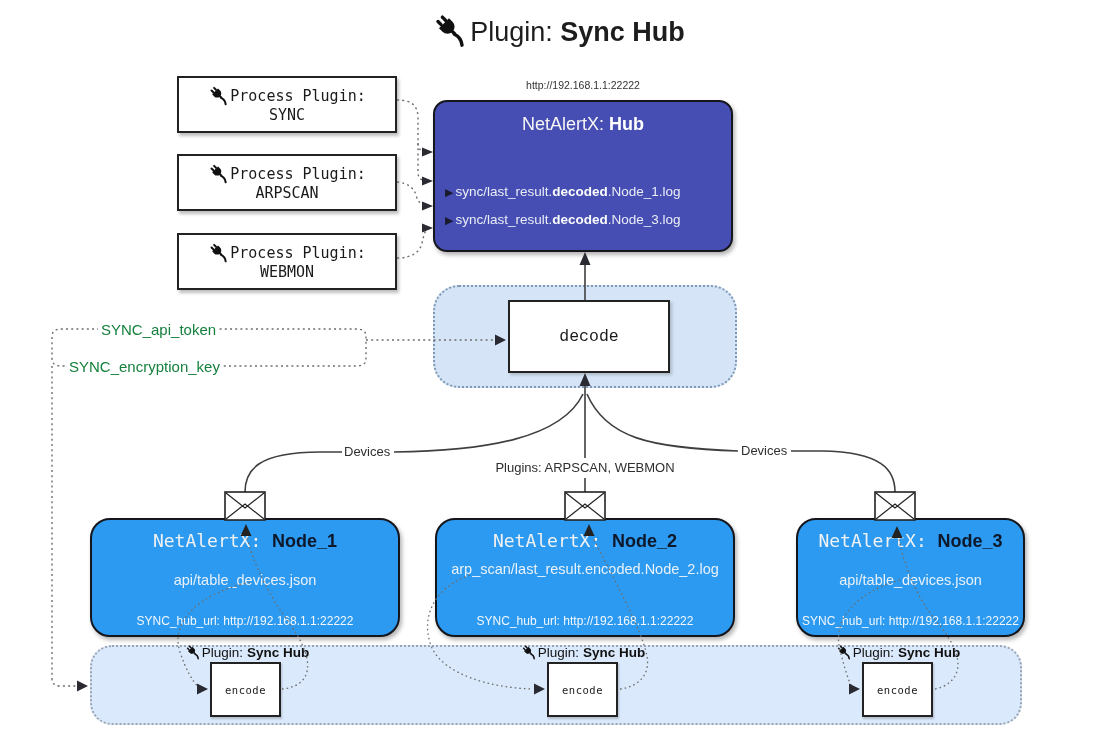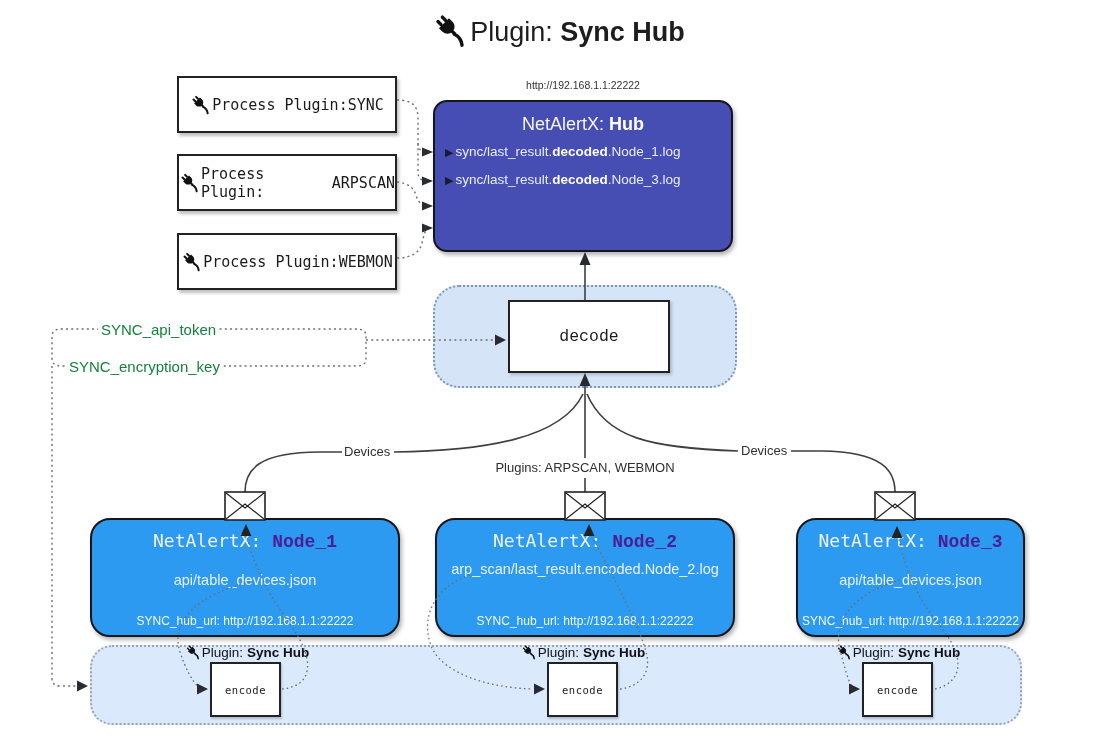--- a/index.html
+++ b/index.html
@@ -12,27 +12,27 @@
   .title{left:0;top:14px;width:100%;text-align:center;font-size:27px;color:#1d1d1d;z-index:3;}
   .title .plug-lg{display:inline-block;width:34px;height:34px;vertical-align:-7px;margin-right:4px;}
   .title b{font-weight:bold;}
 
   
   .hub-url{left:433px;top:79px;width:300px;text-align:center;font-size:10.5px;color:#333;z-index:3;}
   .hub{left:433px;top:100px;width:300px;height:152px;background:#474eb3;border:2px solid #15151c;
        border-radius:14px;box-shadow:2px 3px 4px rgba(0,0,0,.3);z-index:2;box-sizing:border-box;}
   .hub-title{position:absolute;top:12px;left:0;width:100%;text-align:center;font-size:18px;color:#f5f5f5;white-space:nowrap;}
   .hub-title .nm{font-family:"Liberation Sans",sans-serif;font-weight:bold;color:#fff;}
-  .hub-line{position:absolute;white-space:nowrap;font-size:13.5px;color:#e9edf6;}
+  .hub-line{position:absolute;white-space:nowrap;font-size:13.5px;color:#e9edf6;margin-top:40px;}
   .hub-line .arr{color:#191a2e;font-size:11px;margin-right:2px;}
   .hub-line b{font-weight:bold;color:#fbfbfb;}
 
   
   .pbox{left:177px;width:220px;height:57px;background:#fff;border:2px solid #222;box-sizing:border-box;
-        display:flex;flex-direction:row;align-items:center;justify-content:center;z-index:2;
+        display:flex;flex-direction:column;align-items:center;justify-content:center;z-index:2;
         box-shadow:2px 3px 3px rgba(0,0,0,.25);}
   .pbox .l1{font-family:"DejaVu Sans Mono",monospace;font-size:15px;display:flex;align-items:center;gap:2px;}
   .pbox .l2{font-family:"DejaVu Sans Mono",monospace;font-size:15px;}
   .plug-md{display:inline-block;width:20px;height:20px;}
 
   
   .setting{background:#fff;padding:0 3px;font-size:15px;color:#15803d;z-index:11;white-space:nowrap;}
 
   
   .decode-panel{left:433px;top:285px;width:304px;height:103px;background:#d5e5f7;border:2px dotted #7f98b5;
@@ -42,21 +42,21 @@
               font-size:16.5px;z-index:2;box-shadow:2px 2px 3px rgba(0,0,0,.2);}
 
   
   .edge-label{font-size:13px;color:#2f2f2f;z-index:11;white-space:nowrap;}
 
   
   .node{background:#2b9af0;border:2px solid #15151c;border-radius:20px;height:119px;top:518px;
         box-shadow:2px 3px 4px rgba(0,0,0,.3);z-index:2;box-sizing:border-box;}
   .node-title{position:absolute;top:10px;left:0;width:100%;text-align:center;font-size:18px;color:#f2f2f2;
               font-family:"DejaVu Sans Mono",monospace;white-space:nowrap;}
-  .node-title .nm{font-family:Liberation Mono, monospace;font-weight:bold;color:#4c1d95;}
+  .node-title .nm{font-family:Liberation Sans, sans-serif;font-weight:bold;color:#0f172a;}
   .node-file{position:absolute;left:0;width:100%;text-align:center;font-size:14.5px;color:#e9f1fb;white-space:nowrap;}
   .node-url{position:absolute;bottom:7px;left:0;width:100%;text-align:center;font-size:12px;color:#f4f8fd;white-space:nowrap;}
 
   
   .bottom-panel{left:90px;top:645px;width:932px;height:80px;background:#dae9fb;border:2px dotted #98a4b3;
                 border-radius:22px;box-sizing:border-box;z-index:1;}
   .enc-box{top:662px;width:71px;height:55px;background:#fff;border:2px solid #222;box-sizing:border-box;
            display:flex;align-items:center;justify-content:center;font-family:"DejaVu Sans Mono",monospace;
            font-size:10.5px;letter-spacing:.5px;z-index:2;box-shadow:1px 2px 2px rgba(0,0,0,.2);}
   .enc-label{top:645px;width:180px;text-align:center;font-size:13.5px;color:#111;z-index:3;white-space:nowrap;}

